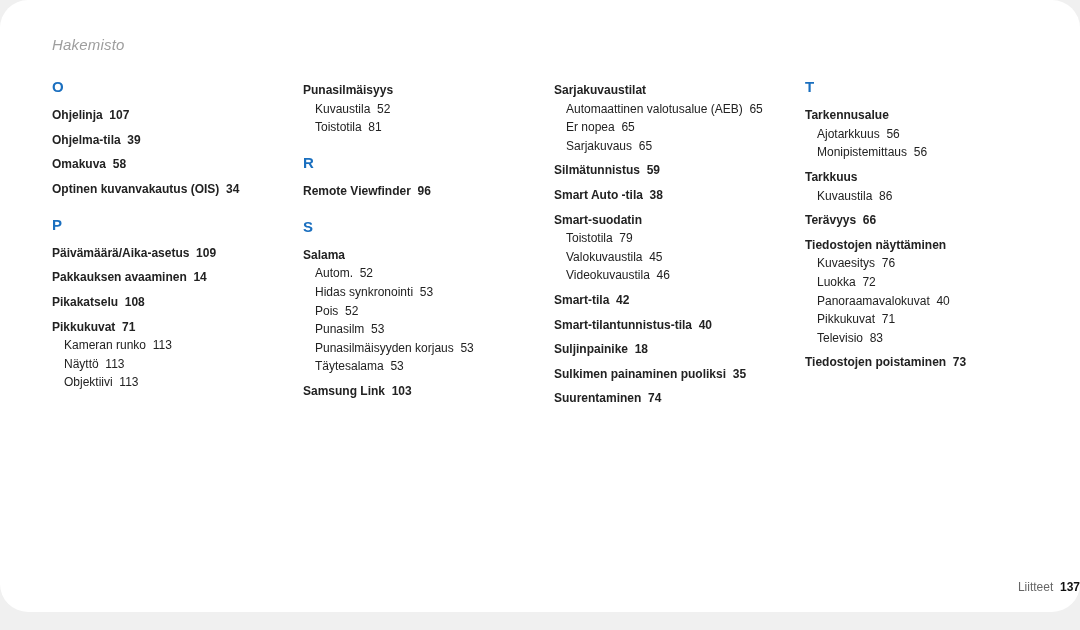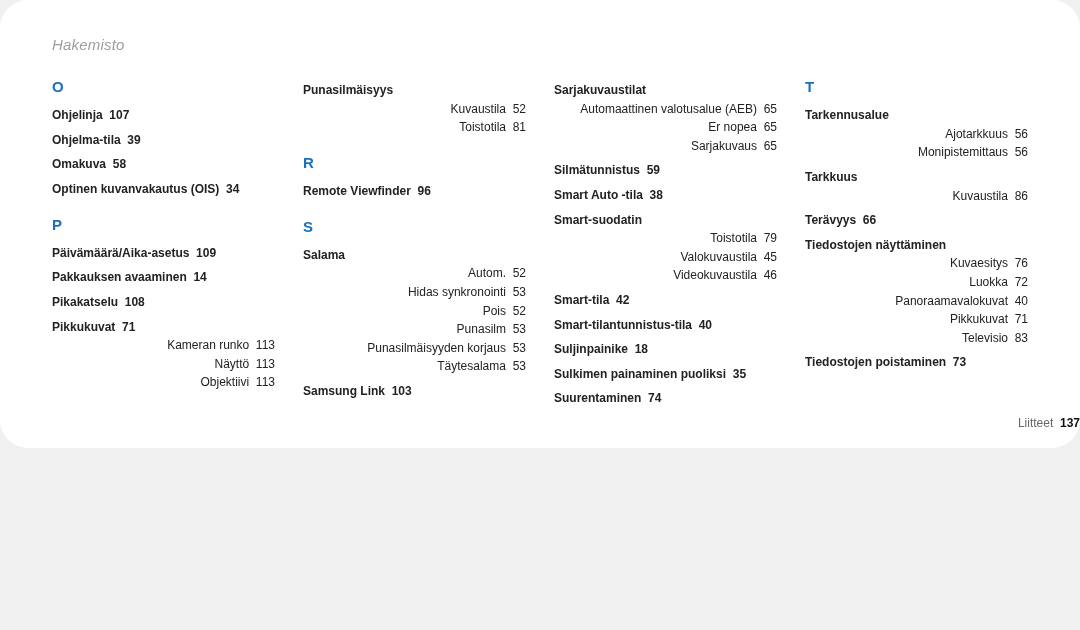--- a/index.html
+++ b/index.html
@@ -2,21 +2,21 @@
 <html><head>
   <meta charset="utf-8">
   <style>
     body {
       margin: 0;
       background: #f0f0f0;
       font-family: Arial, Helvetica, sans-serif;
     }
     .page {
       width: 1080px;
-      height: 448px;
+      height: 612px;
       background: #fff;
       position: relative;
       box-sizing: border-box;
       padding: 36px 52px 24px;
       border-radius: 28px;
     }
     .section-title {
       color: #9e9e9e;
       font-size: 15px;
       font-style: italic;
@@ -32,21 +32,21 @@
     .col { font-size: 12px; color: #222; line-height: 1.55; }
     .letter {
       color: #1a6fbf;
       font-weight: 700;
       font-size: 15px;
       margin: 14px 0 8px;
       letter-spacing: .5px;
     }
     .letter:first-child { margin-top: 0; }
     .hdr { font-weight: 700; margin-top: 6px; }
-    .sub { margin-left: 12px; font-weight: 400; text-align: right; }
+    .sub { margin-left: 12px; font-weight: 400; }
     .gap { margin-top: 6px; }
     .pg { color: #222; }
     .footer {
       position: absolute;
       bottom: 18px;
       left: 0;
       right: 0;
       text-align: right;
       color: #666;
       font-size: 12px;

